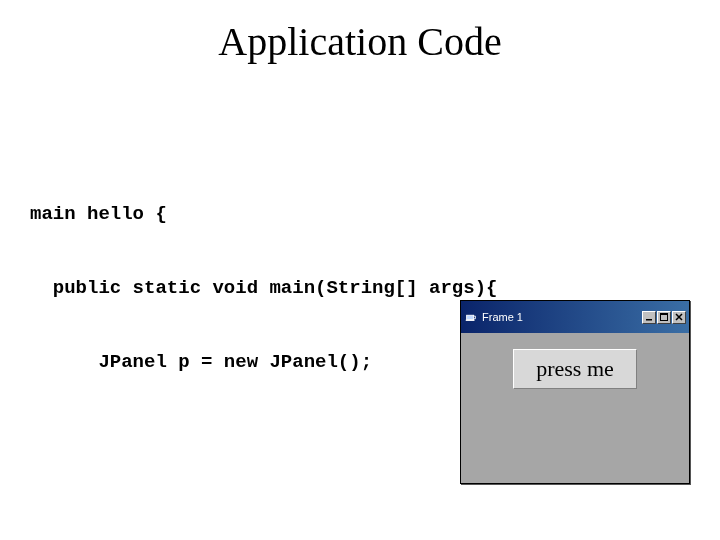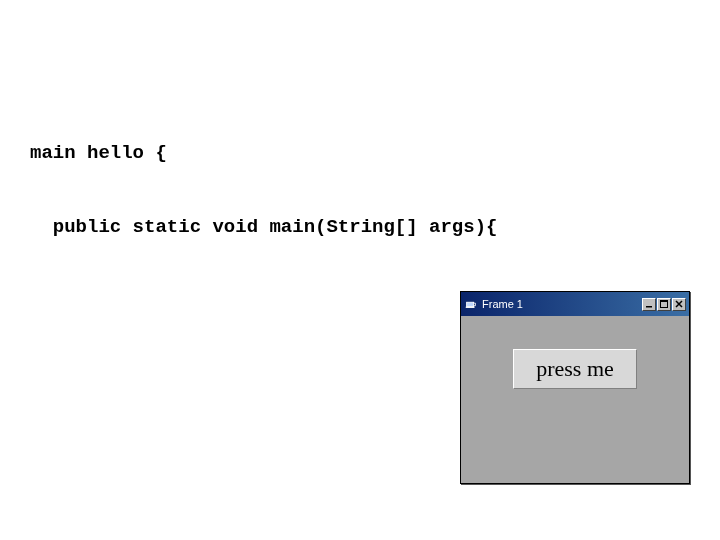--- a/index.html
+++ b/index.html
@@ -4,39 +4,41 @@
 <style>
   * { margin: 0; padding: 0; box-sizing: border-box; }
   html, body { width: 720px; height: 540px; background: #fff; font-family: "Times New Roman", serif; }
   .slide { width: 720px; height: 540px; position: relative; padding: 18px 30px; }
   .title { font-size: 40px; text-align: center; margin-bottom: 14px; font-weight: 400; font-family: "Times New Roman", serif; }
   .code { font-family: "Courier New", monospace; font-weight: bold; font-size: 19px; line-height: 1.3; white-space: pre; }
   .blank { height: 24px; }
 
   
   .win { position: absolute; right: 30px; bottom: 56px; width: 230px; border: 1px solid #000; box-shadow: 1px 1px 0 #555; background: #a6a6a6; font-family: Tahoma, Arial, sans-serif; }
-  .titlebar { height: 24px; background: linear-gradient(to right, #0a246a, #3a6ea5); color: #fff; font-size: 11px; display: flex; align-items: center; padding: 0 3px; }
+  .titlebar { height: 32px; background: linear-gradient(to right, #0a246a, #3a6ea5); color: #fff; font-size: 11px; display: flex; align-items: center; padding: 0 3px; }
   .win-icon { width: 14px; height: 14px; margin-right: 4px; display: inline-flex; }
   .win-icon svg { width: 14px; height: 14px; }
   .win-title { flex: 1; }
   .win-btns { display: flex; gap: 1px; }
   .win-btn { width: 14px; height: 13px; background: #c0c0c0; border: 1px solid #fff; border-right-color: #404040; border-bottom-color: #404040; display: flex; align-items: center; justify-content: center; cursor: pointer; }
   .win-btn svg { width: 8px; height: 8px; }
-  .content-pane { height: 150px; background: #a6a6a6; display: flex; align-items: flex-start; justify-content: center; padding-top: 16px; margin-top: 17px; }
+  .content-pane { height: 150px; background: #a6a6a6; display: flex; align-items: flex-start; justify-content: center; padding-top: 16px; }
   .swing-btn { background: #d8d8d8; border: 1px solid #808080; border-top-color: #fff; border-left-color: #fff; padding: 6px 22px; font-family: "Times New Roman", serif; font-size: 22px; cursor: pointer; }
 </style>
 </head>
 <body>
 
 <div class="slide">
+  <h1 class="title">Application Code</h1>
 
   <div class="code">
     <div class="blank"></div>
     <div>main hello {</div>
     <div>  public static void main(String[] args){</div>
+    <div>      JPanel p = new JPanel();</div>
     
     
     
     
     
     
     
     
   </div>
 

